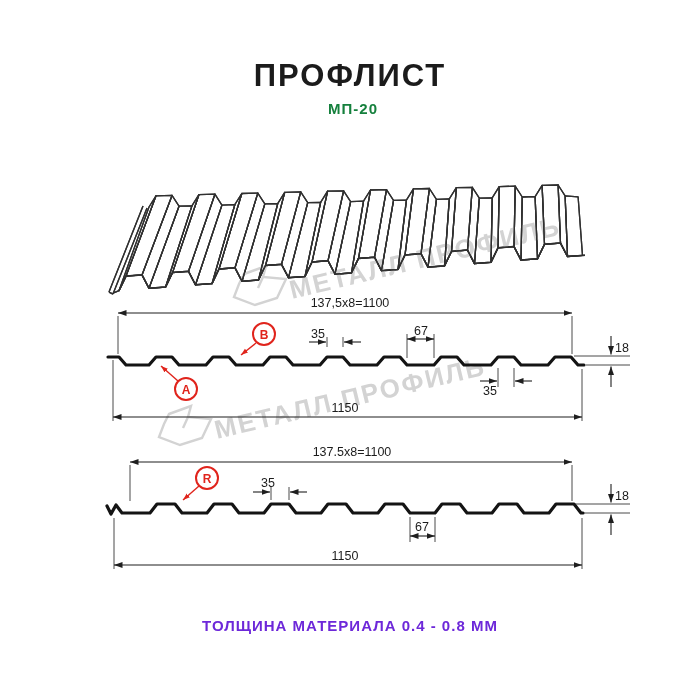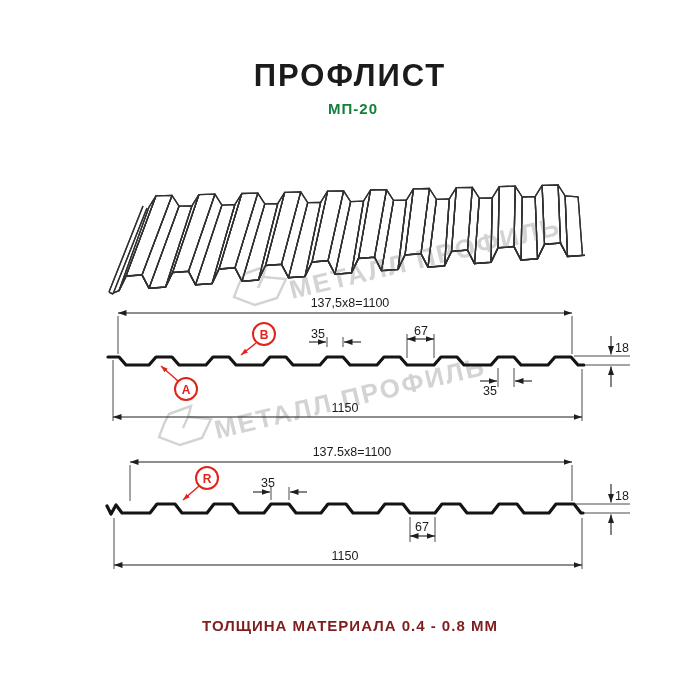--- a/index.html
+++ b/index.html
@@ -3,21 +3,21 @@
 <meta charset="utf-8">
 <style>
   html,body{margin:0;padding:0;background:#fff;}
   #page{position:relative;width:700px;height:700px;background:#fff;overflow:hidden;
         font-family:"Liberation Sans",sans-serif;border-radius:14px;}
   .title{position:absolute;left:0;right:0;top:58px;text-align:center;
          font-size:31px;font-weight:800;letter-spacing:2px;color:#1b1b1b;}
   .subtitle{position:absolute;left:0;right:0;top:100px;text-align:center;
             font-size:15px;font-weight:600;letter-spacing:1px;color:#15803d;margin-left:6px;}
   .footer{position:absolute;left:0;right:0;top:617px;text-align:center;
-          font-size:15px;font-weight:600;letter-spacing:1px;color:#7f1d1d;}
+          font-size:15px;font-weight:600;letter-spacing:1px;color:#6d28d9;}
   svg{position:absolute;left:0;top:0;}
   .dimtxt{font-family:"Liberation Sans",sans-serif;font-size:12.5px;fill:#1c1c1c;}
   .redtxt{font-family:"Liberation Sans",sans-serif;font-size:12px;font-weight:bold;fill:#e0241c;}
   .wmtxt{font-family:"Liberation Sans",sans-serif;font-size:26px;font-weight:bold;
          letter-spacing:2px;fill:#d3d3d3;}
   .ext{stroke:#4a4a4a;stroke-width:1;}
   .dim{stroke:#1f1f1f;stroke-width:1.1;}
   .redln{stroke:#e0241c;stroke-width:1.4;}
 </style>
 </head>

